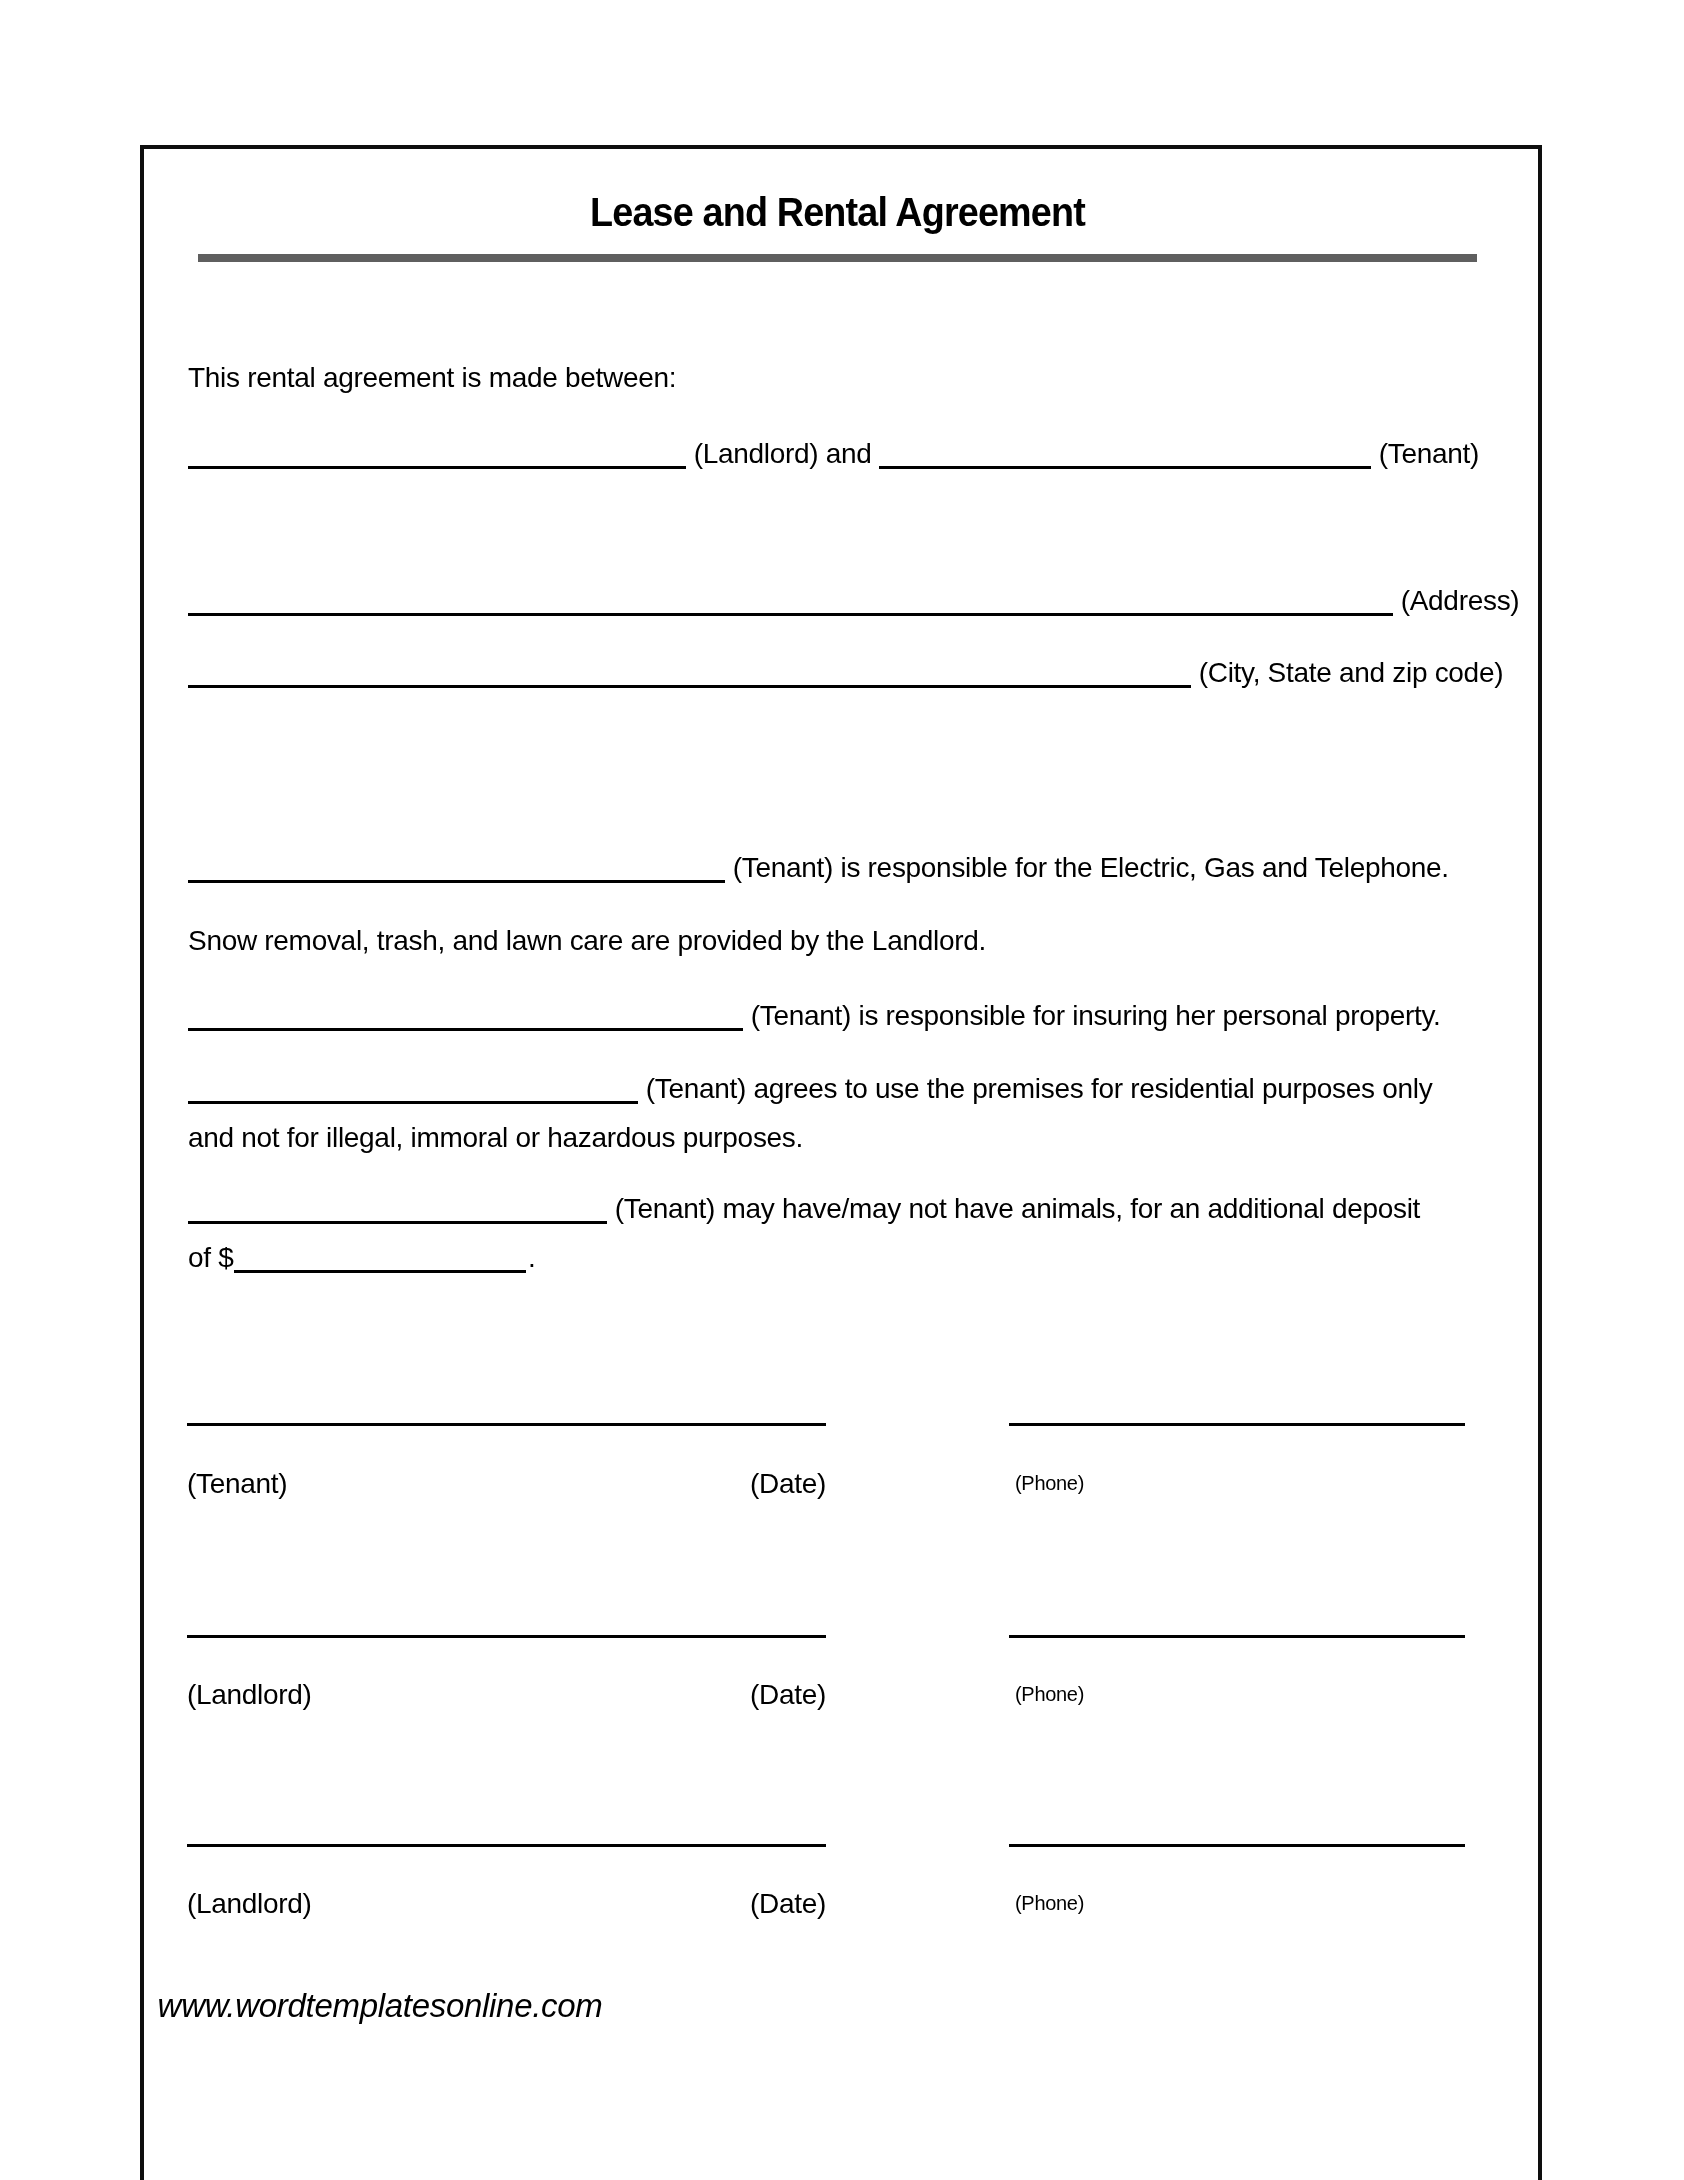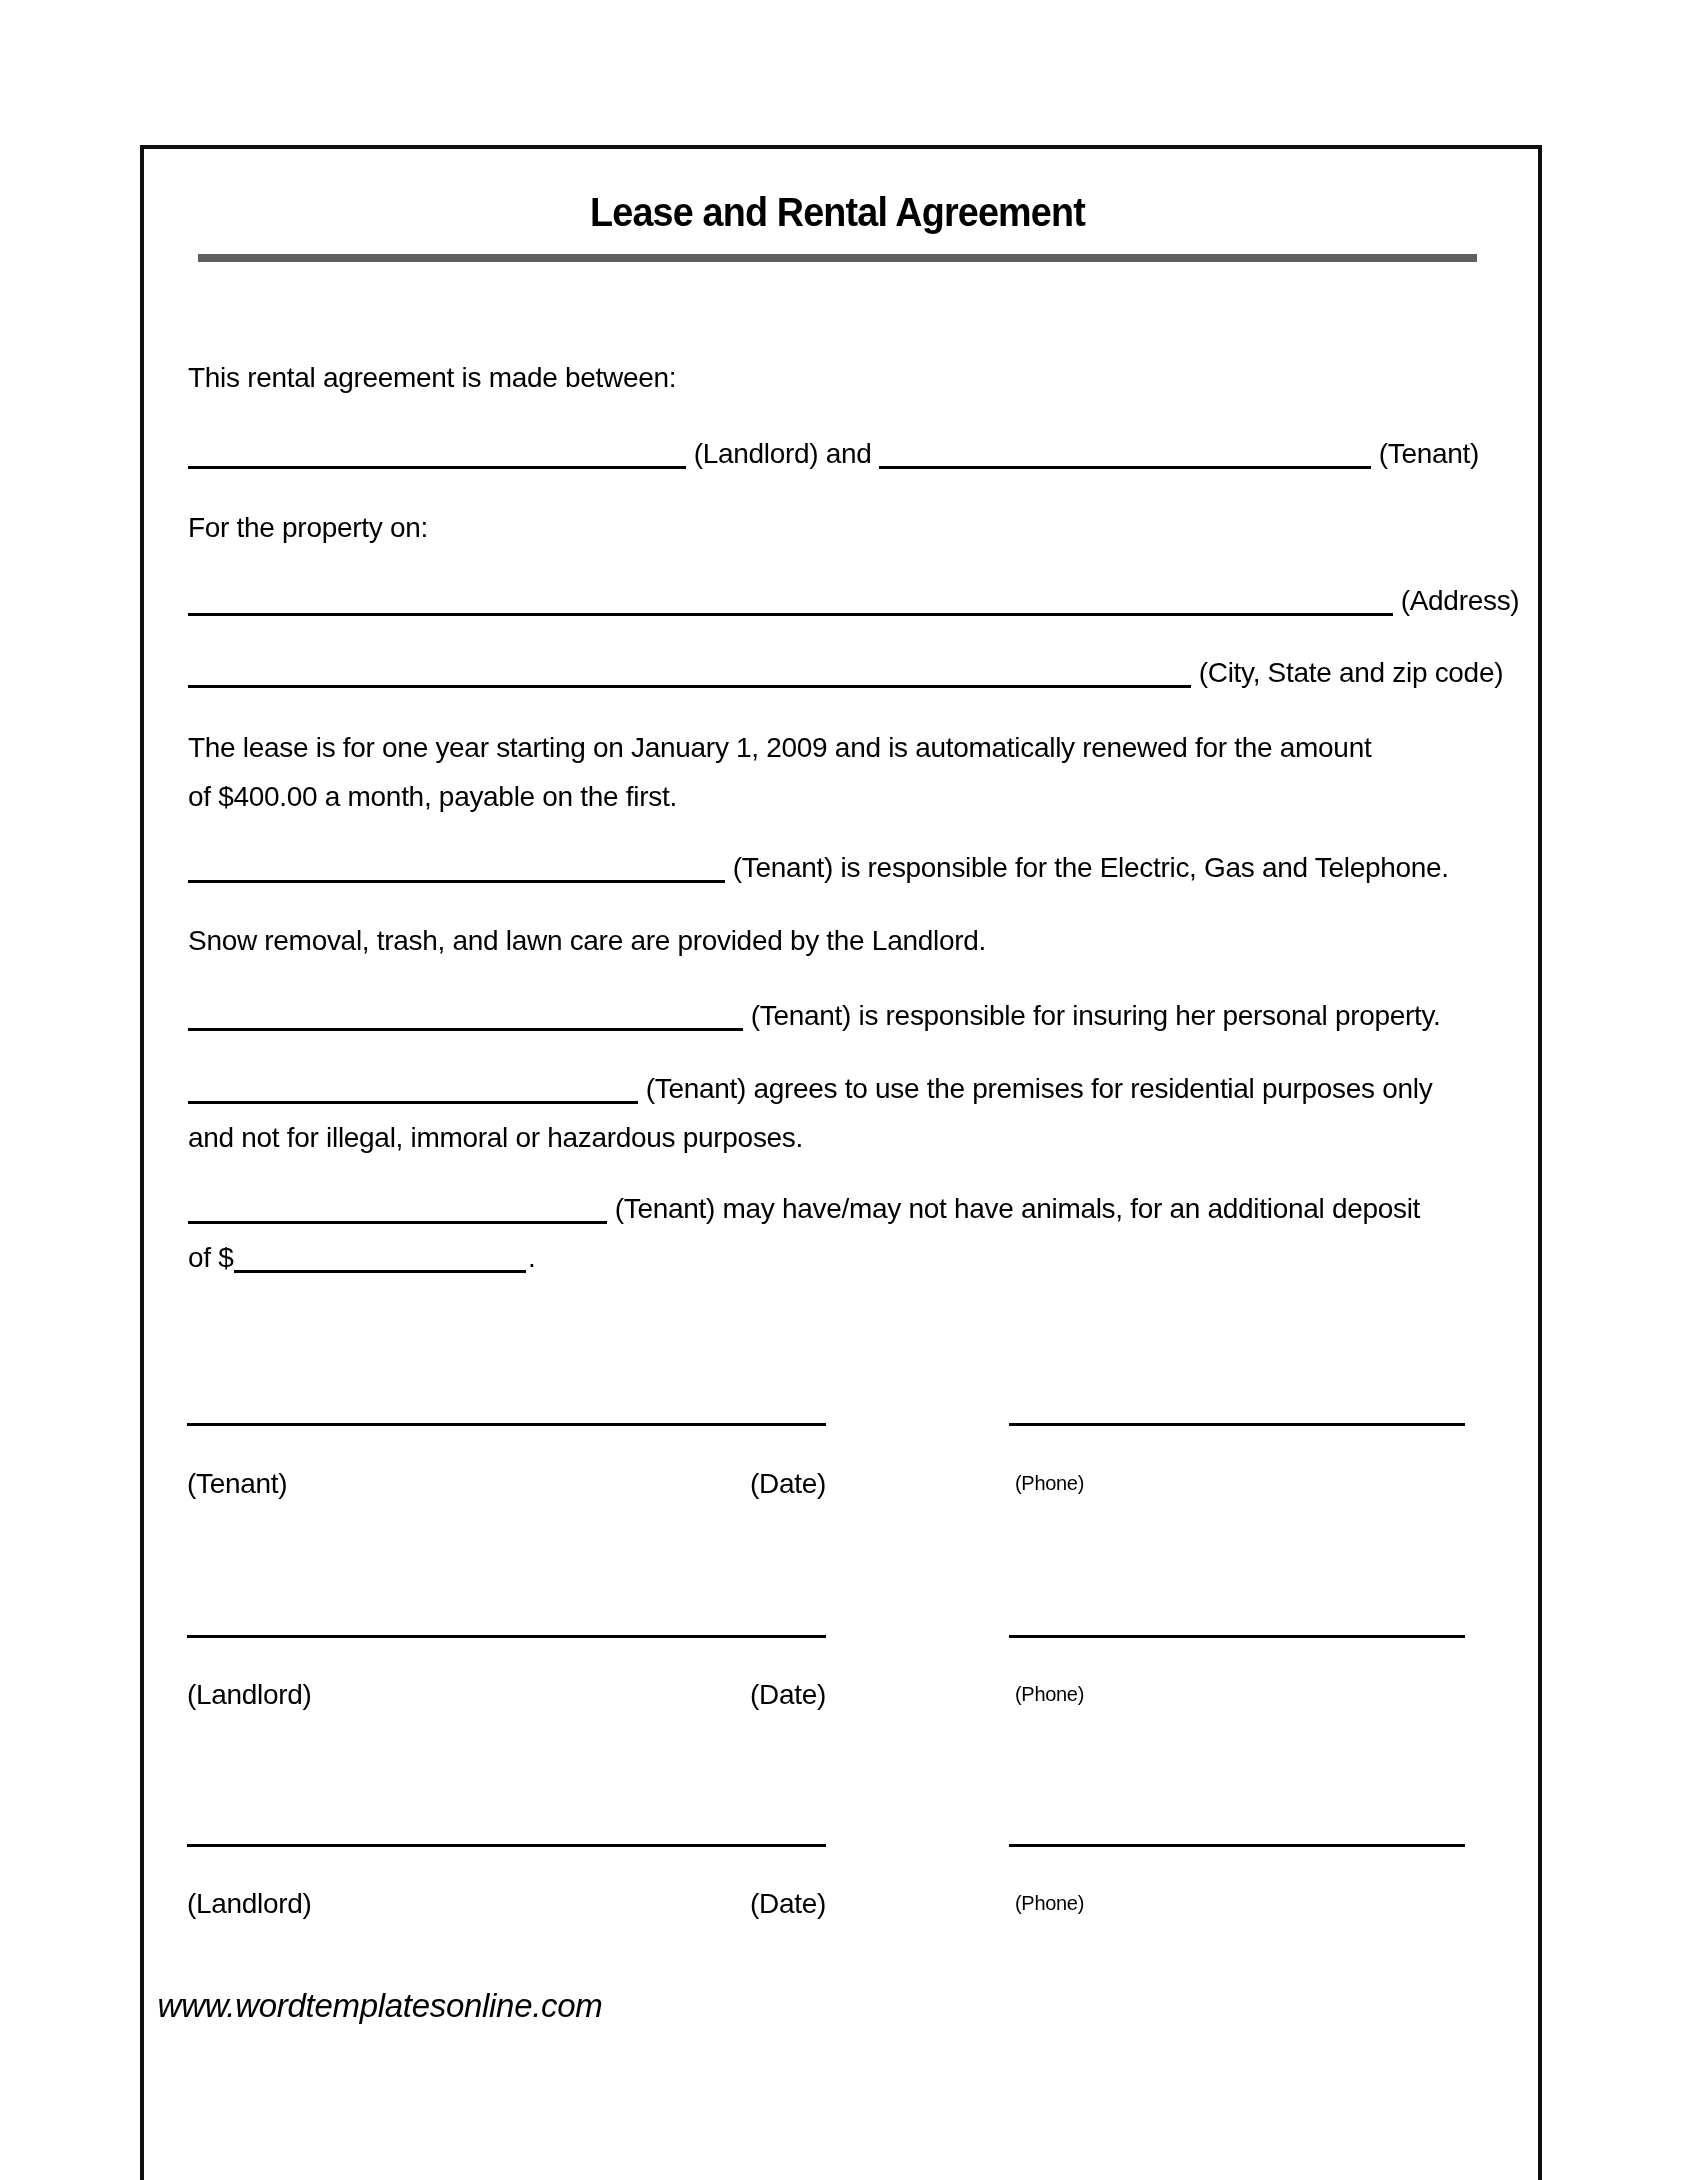--- a/index.html
+++ b/index.html
@@ -108,36 +108,29 @@
 
     <div class="line" style="top:203px">
       <span>This rental agreement is made between:</span>
     </div>
 
     <div class="line" style="top:279px">
       <span class="blank b-landlord"></span><span>(Landlord) and</span>
       <span class="blank b-tenant"></span><span>(Tenant)</span>
     </div>
 
-    <div class="line" style="top:353px">
-      <span>For the property on:</span>
-    </div>
 
     <div class="line" style="top:426px">
       <span class="blank b-address"></span><span>(Address)</span>
     </div>
 
     <div class="line" style="top:498px">
       <span class="blank b-city"></span><span>(City, State and zip code)</span>
     </div>
 
-    <div class="line para" style="top:574px">
-      <span>The lease is for one year starting on January 1, 2009 and is automatically renewed for the amount</span><br>
-      <span>of $400.00 a month, payable on the first.</span>
-    </div>
 
     <div class="line" style="top:693px">
       <span class="blank b-utilities"></span><span>(Tenant) is responsible for the Electric, Gas and Telephone.</span>
     </div>
 
     <div class="line" style="top:841px">
       <span class="blank b-insurance"></span><span>(Tenant) is responsible for insuring her personal property.</span>
     </div>
 
     <div class="line" style="top:766px">

